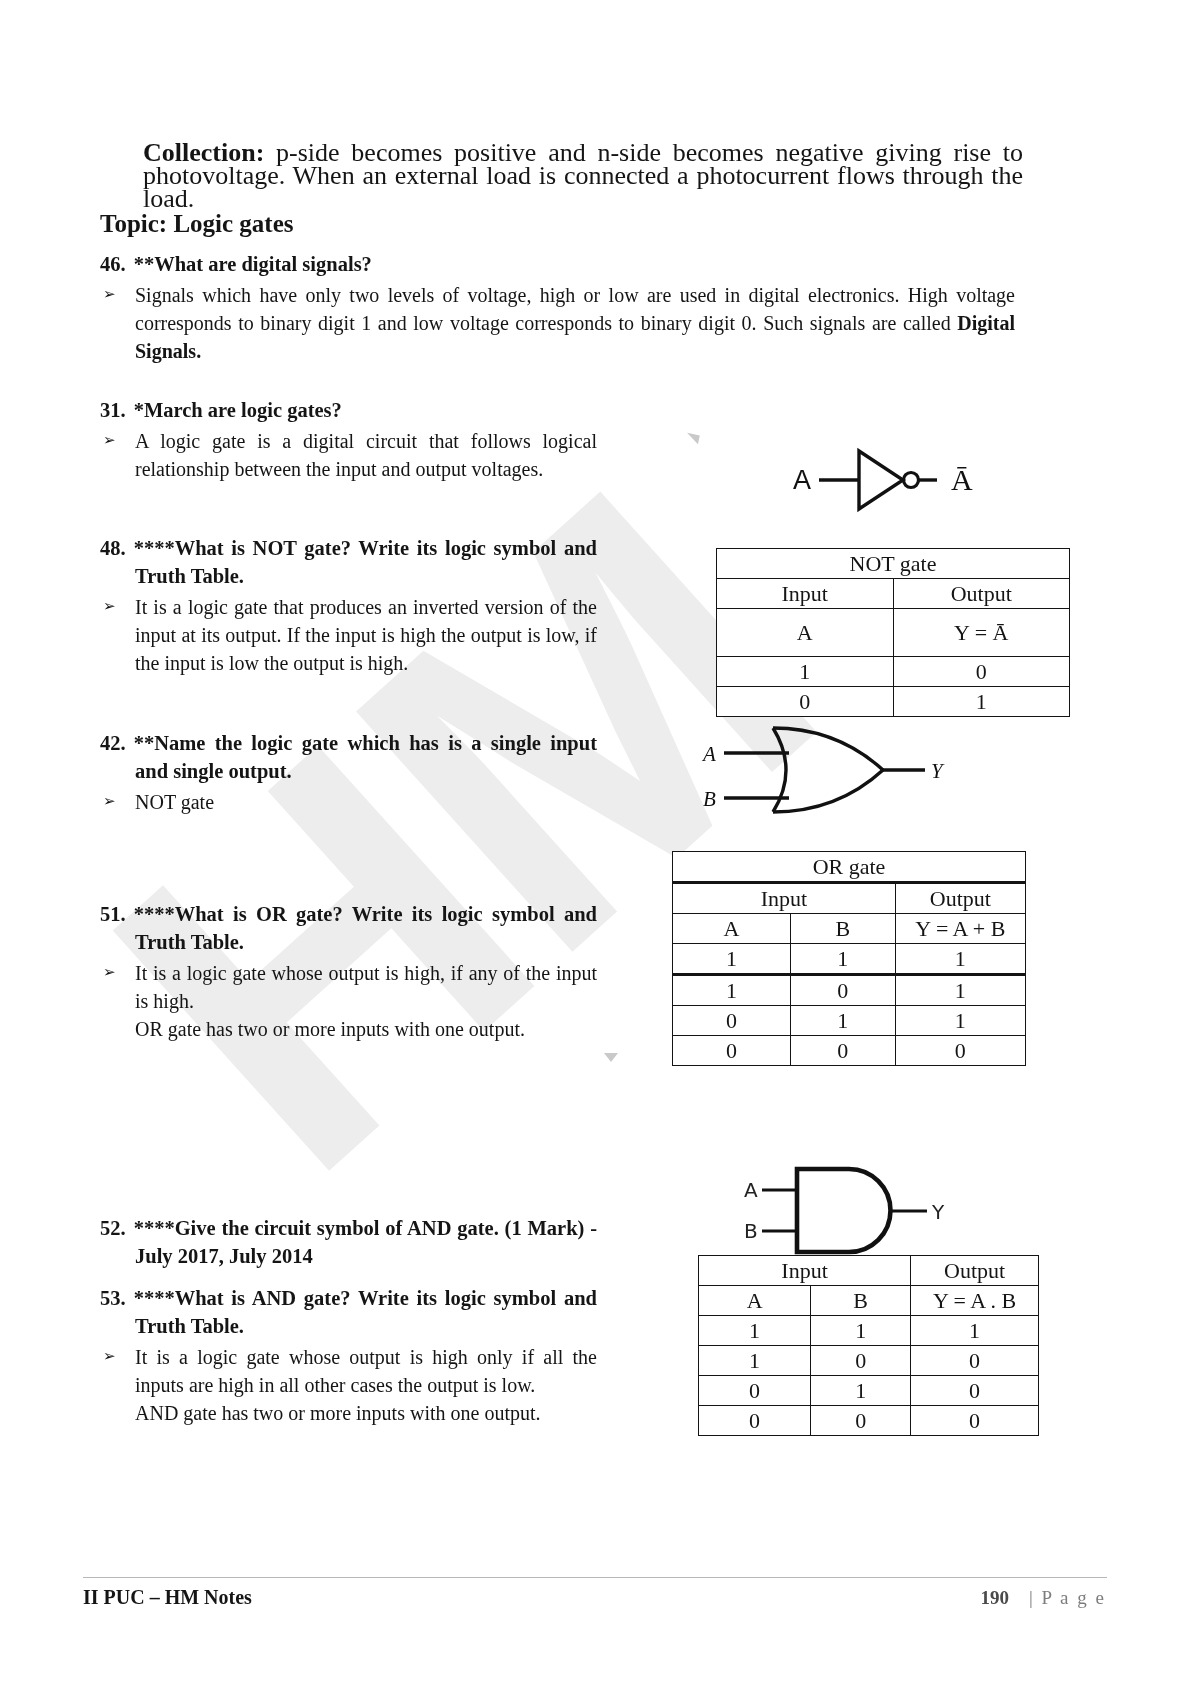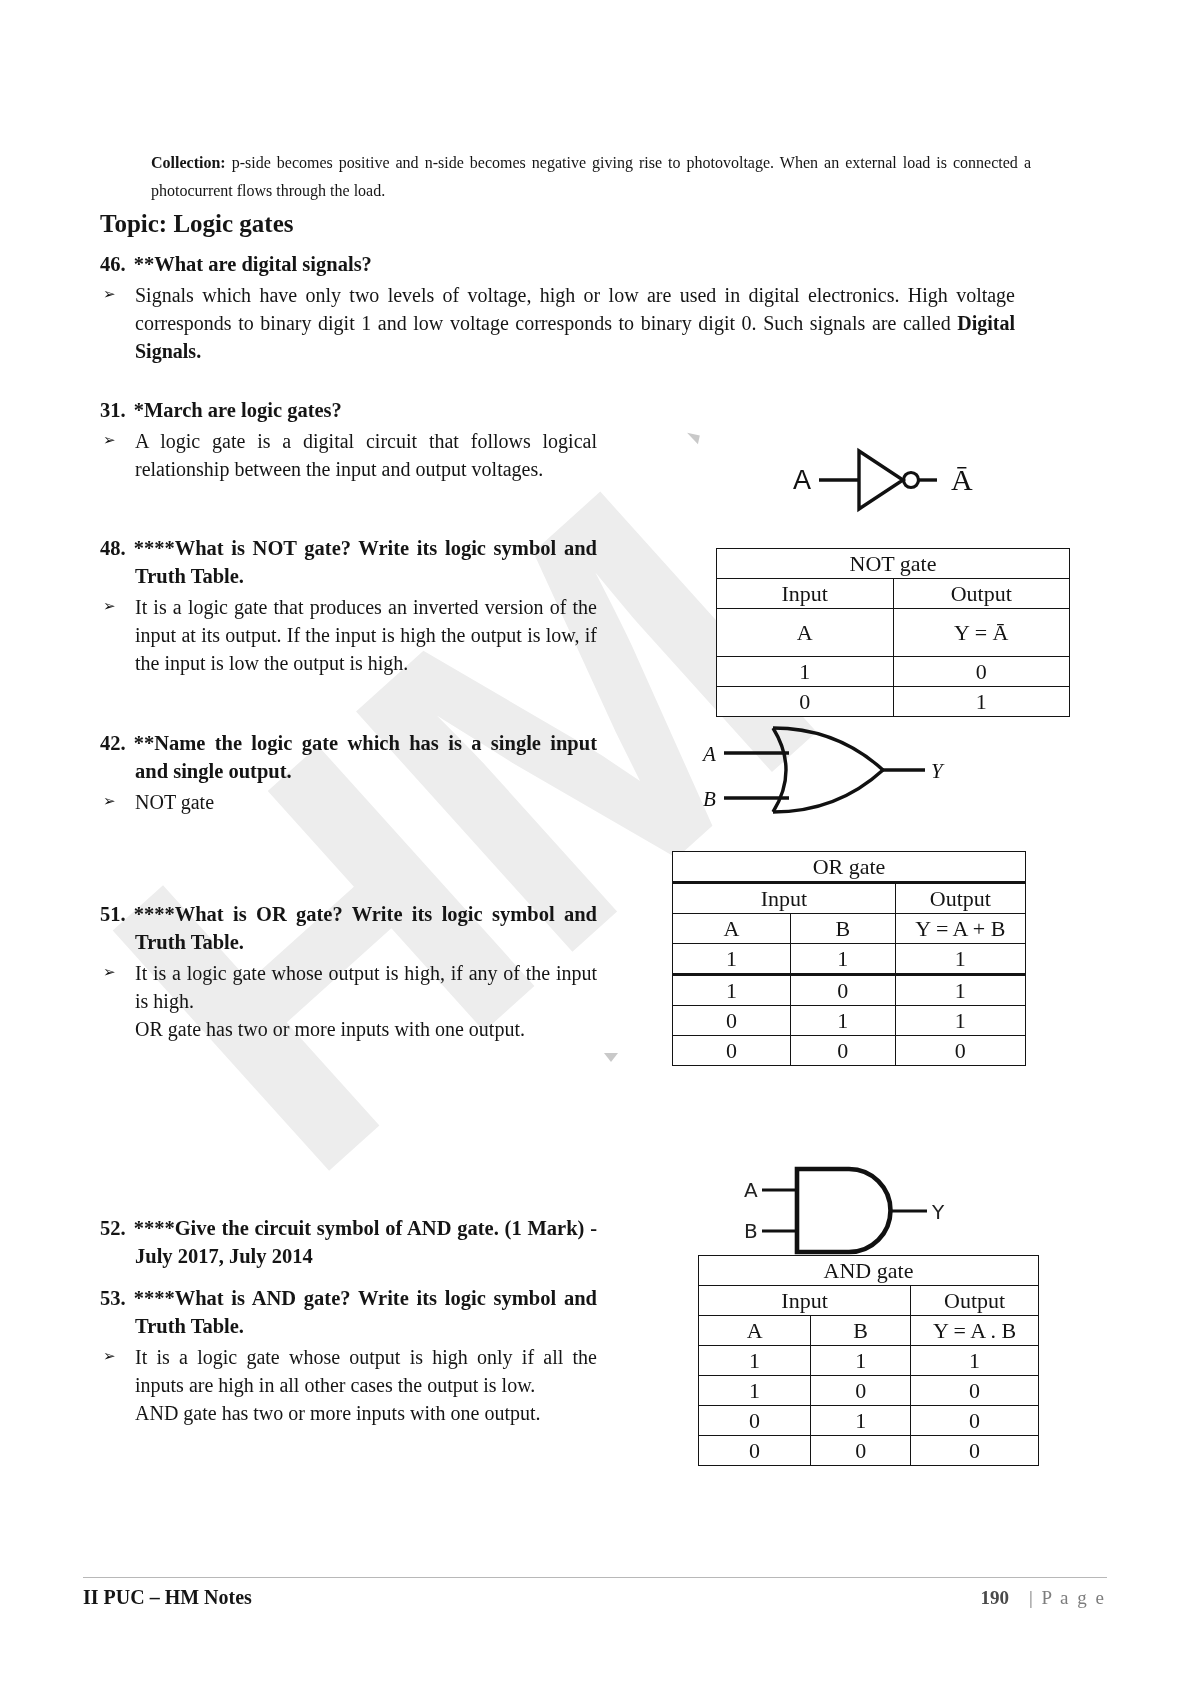--- a/index.html
+++ b/index.html
@@ -4,21 +4,21 @@
 <style>
   html,body{margin:0;padding:0;background:#ffffff;}
   .page{position:relative;width:1190px;height:1682px;background:#fff;overflow:hidden;
         font-family:"Liberation Serif",serif;color:#151515;}
   .sec{position:absolute;z-index:2;}
   
   .watermark{position:absolute;left:10px;top:600px;z-index:1;width:900px;text-align:center;
              font-family:"Liberation Sans",sans-serif;font-weight:bold;font-size:470px;line-height:1;
              color:#ededed;letter-spacing:-12px;transform:rotate(-42deg);user-select:none;}
   
-  .body-text{font-size:16px;line-height:28px;text-align:justify;margin:16px;}
+  .body-text{font-size:26px;line-height:23px;text-align:justify;margin:8px;}
   .qhead{font-weight:bold;font-size:20.5px;line-height:28px;margin:0;
          padding-left:35px;text-indent:-35px;text-align:justify;}
   .qnum{margin-right:8px;}
   .topic{font-weight:bold;font-size:25px;}
   .ans{position:relative;padding-left:35px;margin-top:3px;}
   .ans p{margin:0;font-size:20px;line-height:28px;text-align:justify;}
   .bullet{position:absolute;left:3px;top:4px;font-family:"DejaVu Sans",sans-serif;
           font-size:15px;color:#111;}
   .boldtail{font-weight:bold;}
   
@@ -240,23 +240,20 @@
   </div>
 
   <div class="sec and-table">
     <table class="truth">
       <colgroup>
           <col style="width:33%">
           <col style="width:29.4%">
           <col style="width:37.6%">
         </colgroup>
       <tbody>
-          <tr class="t-title">
-            <td colspan="3">AND gate</td>
-          </tr>
       <tr class="t-io">
         <td colspan="2">Input</td>
         <td>Output</td>
       </tr>
       <tr class="t-var">
         <td>A</td>
         <td>B</td>
         <td>Y = A . B</td>
       </tr>
       </tbody>

